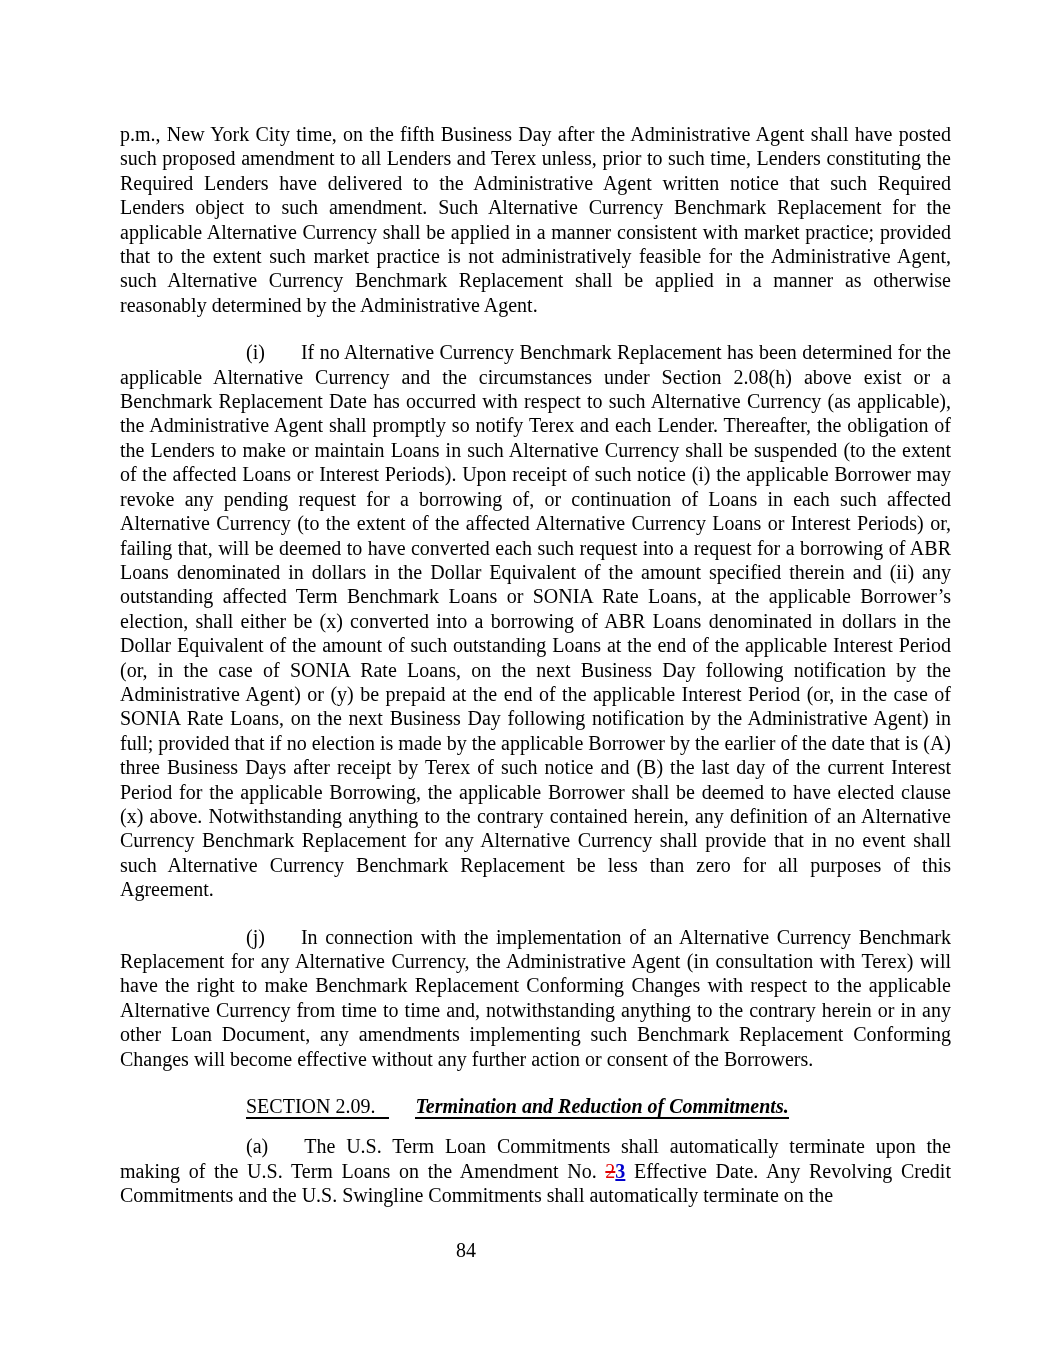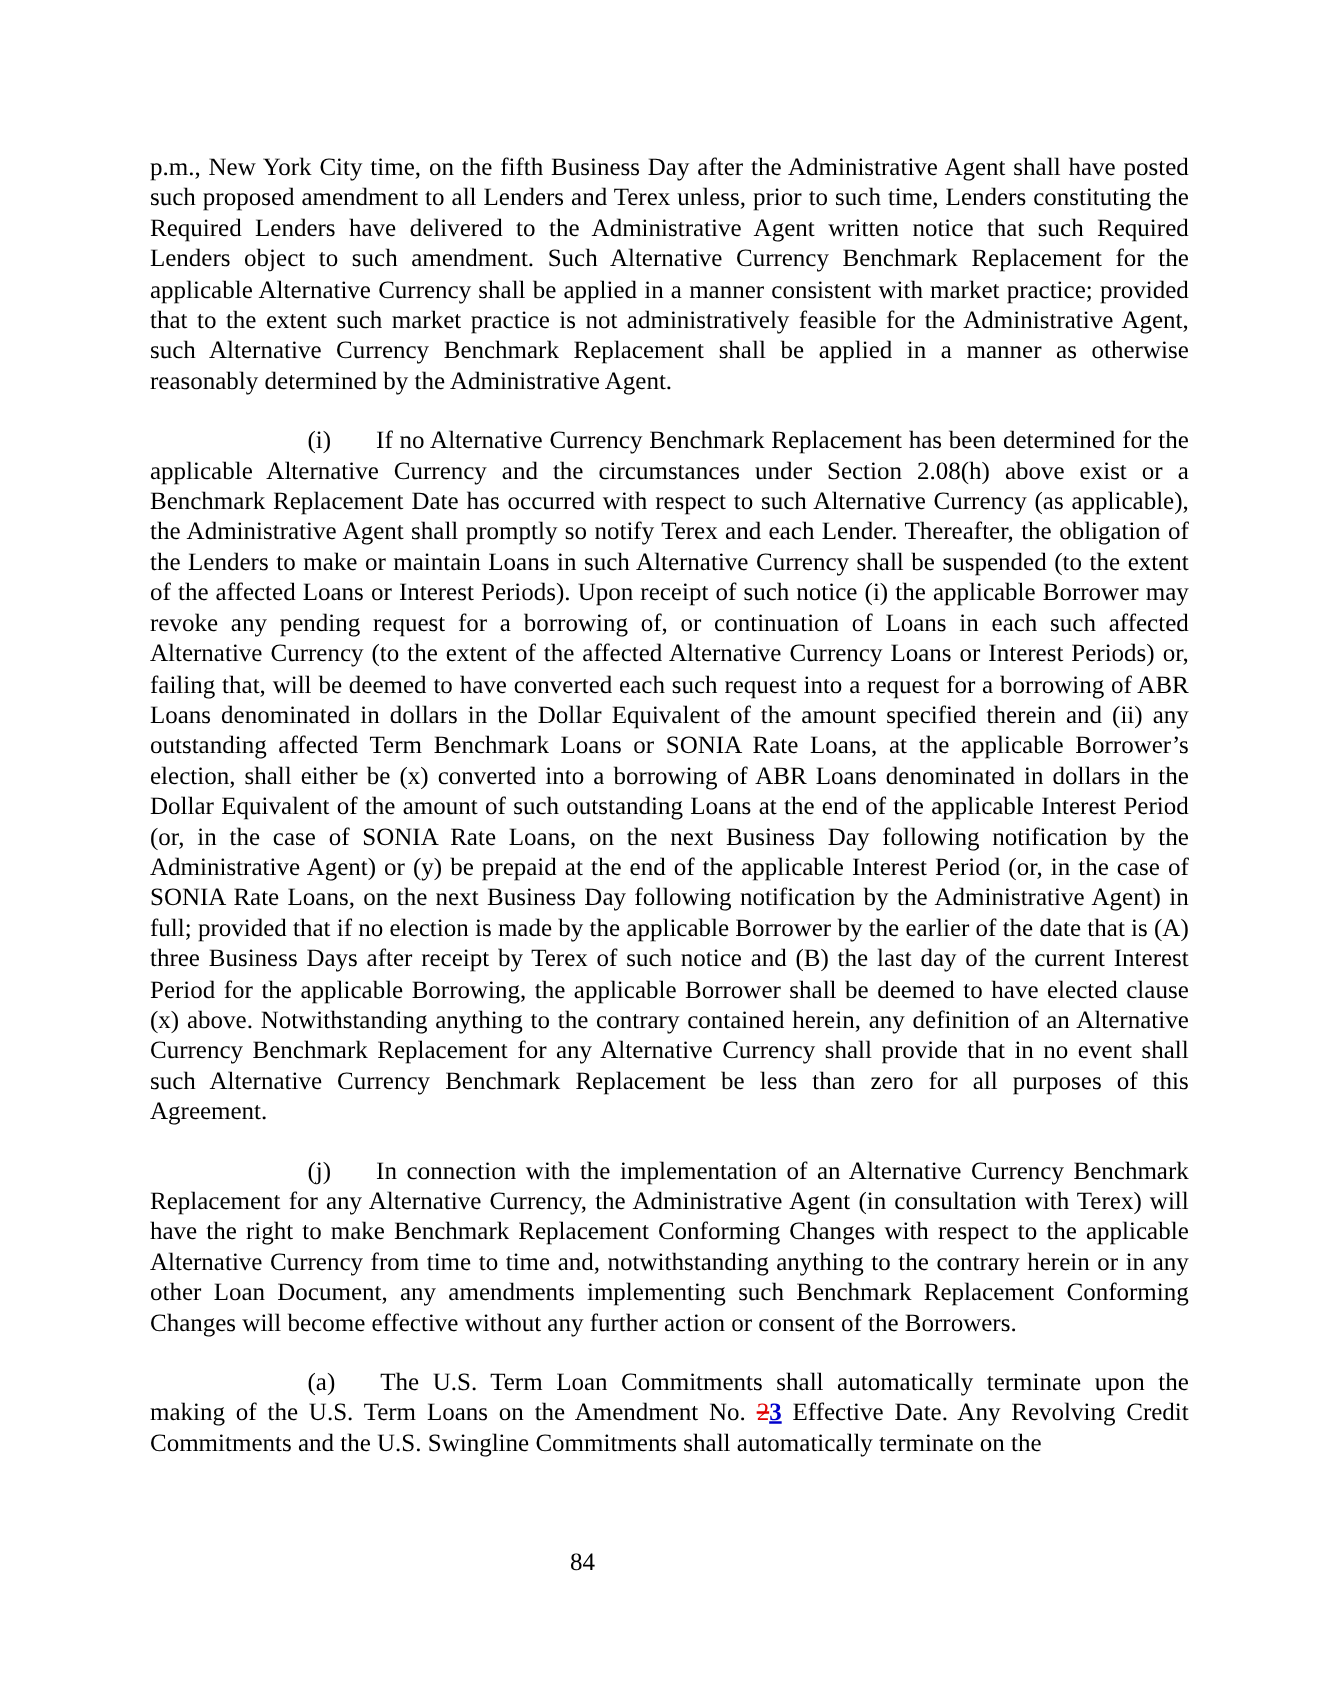--- a/index.html
+++ b/index.html
@@ -55,18 +55,19 @@
 <body>
 
 <div class="content">
 
   <p class="body-para"><span>p.m., New York City time, on the fifth Business Day after the Administrative Agent shall have posted such proposed amendment to all Lenders and Terex unless, prior to such time, Lenders constituting the Required Lenders have delivered to the Administrative Agent written notice that such Required Lenders object to such amendment.  Such Alternative Currency Benchmark Replacement for the applicable Alternative Currency shall be applied in a manner consistent with market practice; </span><span class="it">provided</span><span> that to the extent such market practice is not administratively feasible for the Administrative Agent, such Alternative Currency Benchmark Replacement shall be applied in a manner as otherwise reasonably determined by the Administrative Agent.</span></p>
 
   <p class="body-para indent"><span>(i)</span><span class="tab"></span><span>If no Alternative Currency Benchmark Replacement has been determined for the applicable Alternative Currency and the circumstances under Section 2.08(h) above exist or a Benchmark Replacement Date has occurred with respect to such Alternative Currency (as applicable), the Administrative Agent shall promptly so notify Terex and each Lender.  Thereafter, the obligation of the Lenders to make or maintain Loans in such Alternative Currency shall be suspended (to the extent of the affected Loans or Interest Periods).  Upon receipt of such notice (i) the applicable Borrower may revoke any pending request for a borrowing of, or continuation of Loans in each such affected Alternative Currency (to the extent of the affected Alternative Currency Loans or Interest Periods) or, failing that, will be deemed to have converted each such request into a request for a borrowing of ABR Loans denominated in dollars in the Dollar Equivalent of the amount specified therein and (ii) any outstanding affected Term Benchmark Loans or SONIA Rate Loans, at the applicable Borrower’s election, shall either be (x) converted into a borrowing of ABR Loans denominated in dollars in the Dollar Equivalent of the amount of such outstanding Loans at the end of the applicable Interest Period (or, in the case of SONIA Rate Loans, on the next Business Day following notification by the Administrative Agent) or (y) be prepaid at the end of the applicable Interest Period (or, in the case of SONIA Rate Loans, on the next Business Day following notification by the Administrative Agent) in full; </span><span class="it">provided</span><span> that if no election is made by the applicable Borrower by the earlier of the date that is (A) three Business Days after receipt by Terex of such notice and (B) the last day of the current Interest Period for the applicable Borrowing, the applicable Borrower shall be deemed to have elected clause (x) above.  Notwithstanding anything to the contrary contained herein, any definition of an Alternative Currency Benchmark Replacement for any Alternative Currency shall provide that in no event shall such Alternative Currency Benchmark Replacement be less than zero for all purposes of this Agreement.</span></p>
 
   <p class="body-para indent"><span>(j)</span><span class="tab"></span><span>In connection with the implementation of an Alternative Currency Benchmark Replacement for any Alternative Currency, the Administrative Agent (in consultation with Terex) will have the right to make Benchmark Replacement Conforming Changes with respect to the applicable Alternative Currency from time to time and, notwithstanding anything to the contrary herein or in any other Loan Document, any amendments implementing such Benchmark Replacement Conforming Changes will become effective without any further action or consent of the Borrowers.</span></p>
 
+  <div class="section-heading"><span class="sec-label">SECTION 2.09.</span><span class="htab"></span><span class="sec-title">Termination and Reduction of Commitments.</span></div>
 
   <p class="body-para indent last"><span>(a)</span><span class="tab"></span><span>The U.S. Term Loan Commitments shall automatically terminate upon the making of the U.S. Term Loans on the Amendment No. </span><span class="del">2</span><span class="ins">3</span><span> Effective Date. Any Revolving Credit Commitments and the U.S. Swingline Commitments shall automatically terminate on the</span></p>
 
 </div>
 
 <div class="footer">84</div>
 
 </body></html>

